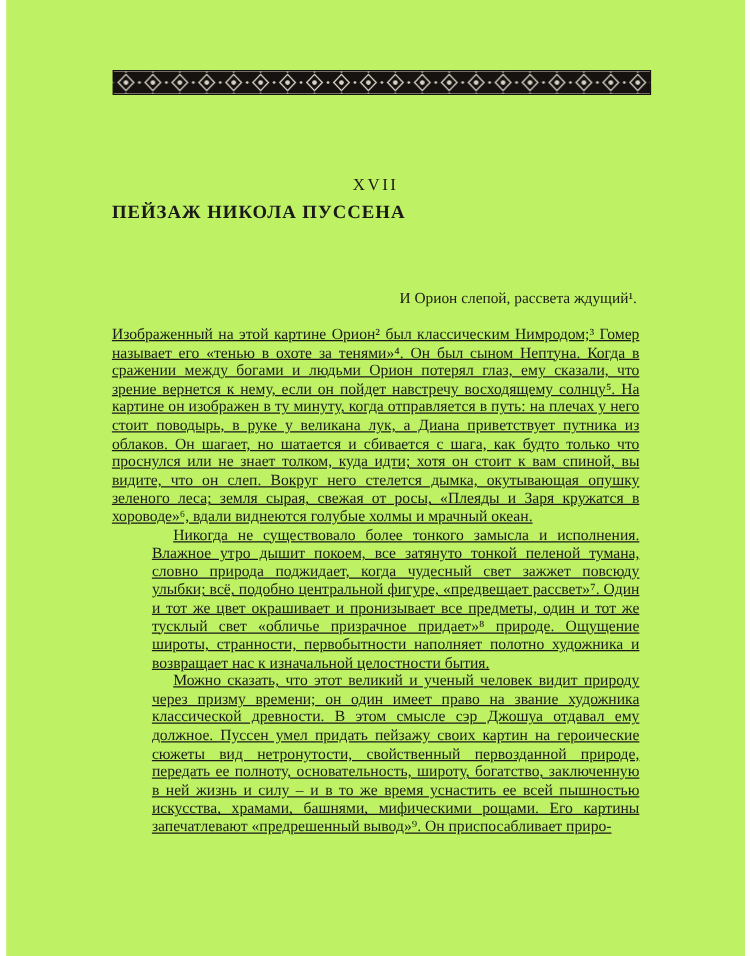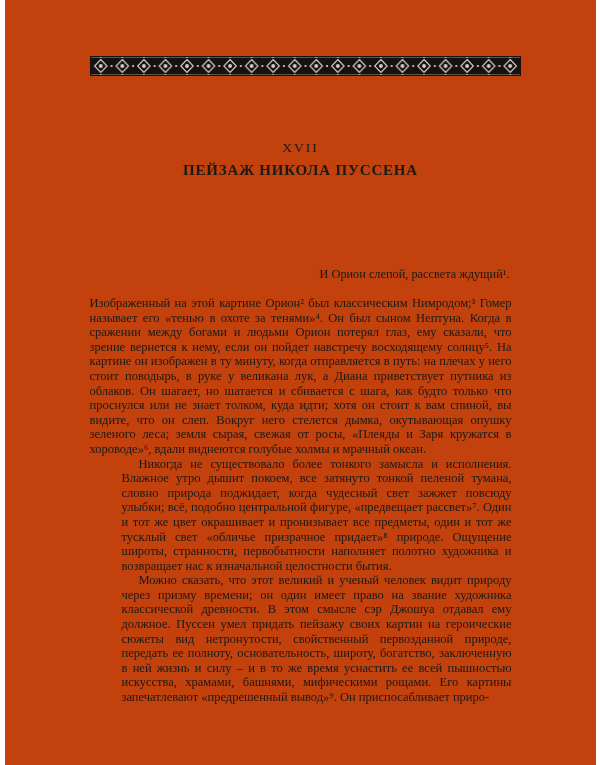--- a/index.html
+++ b/index.html
@@ -5,21 +5,21 @@
   html, body {
     margin: 0;
     padding: 0;
     background: #ffffff;
   }
   .page {
     position: relative;
     width: 591px;
     height: 765px;
     margin: 0 auto;
-    background: #c2410c;
+    background: #bef264;
     color: #1b1a18;
     font-family: "Liberation Serif", "DejaVu Serif", serif;
     overflow: hidden;
   }
   .content {
     margin-left: 85px;
     margin-right: 84px; 
   }
   .ornament {
     margin-top: 56px;
@@ -29,37 +29,37 @@
   }
   .chapter-number {
     margin-top: 64px;
     text-align: center;
     font-size: 13.5px;
     letter-spacing: 2px;
     font-weight: normal;
   }
   .chapter-title {
     margin: 6px 0 0 0;
-    text-align: center;
     font-size: 15px;
     font-weight: bold;
     letter-spacing: 0.8px;
   }
   .epigraph {
-    margin-top: 88px;
+    margin-top: 52px;
     text-align: right;
     font-size: 12.3px;
     padding-right: 2px;
   }
   .body-text {
     margin-top: 14px;
     font-size: 12.5px;
     line-height: 14.6px;
     text-align: justify;
     hyphens: auto;
+    text-decoration: underline;
     -webkit-hyphens: auto;
   }
   .body-text p {
     margin: 0;
     padding: 0;
   }
   .body-text p.indent {
     text-indent: 17px;
     margin-left: 32px;
   }

